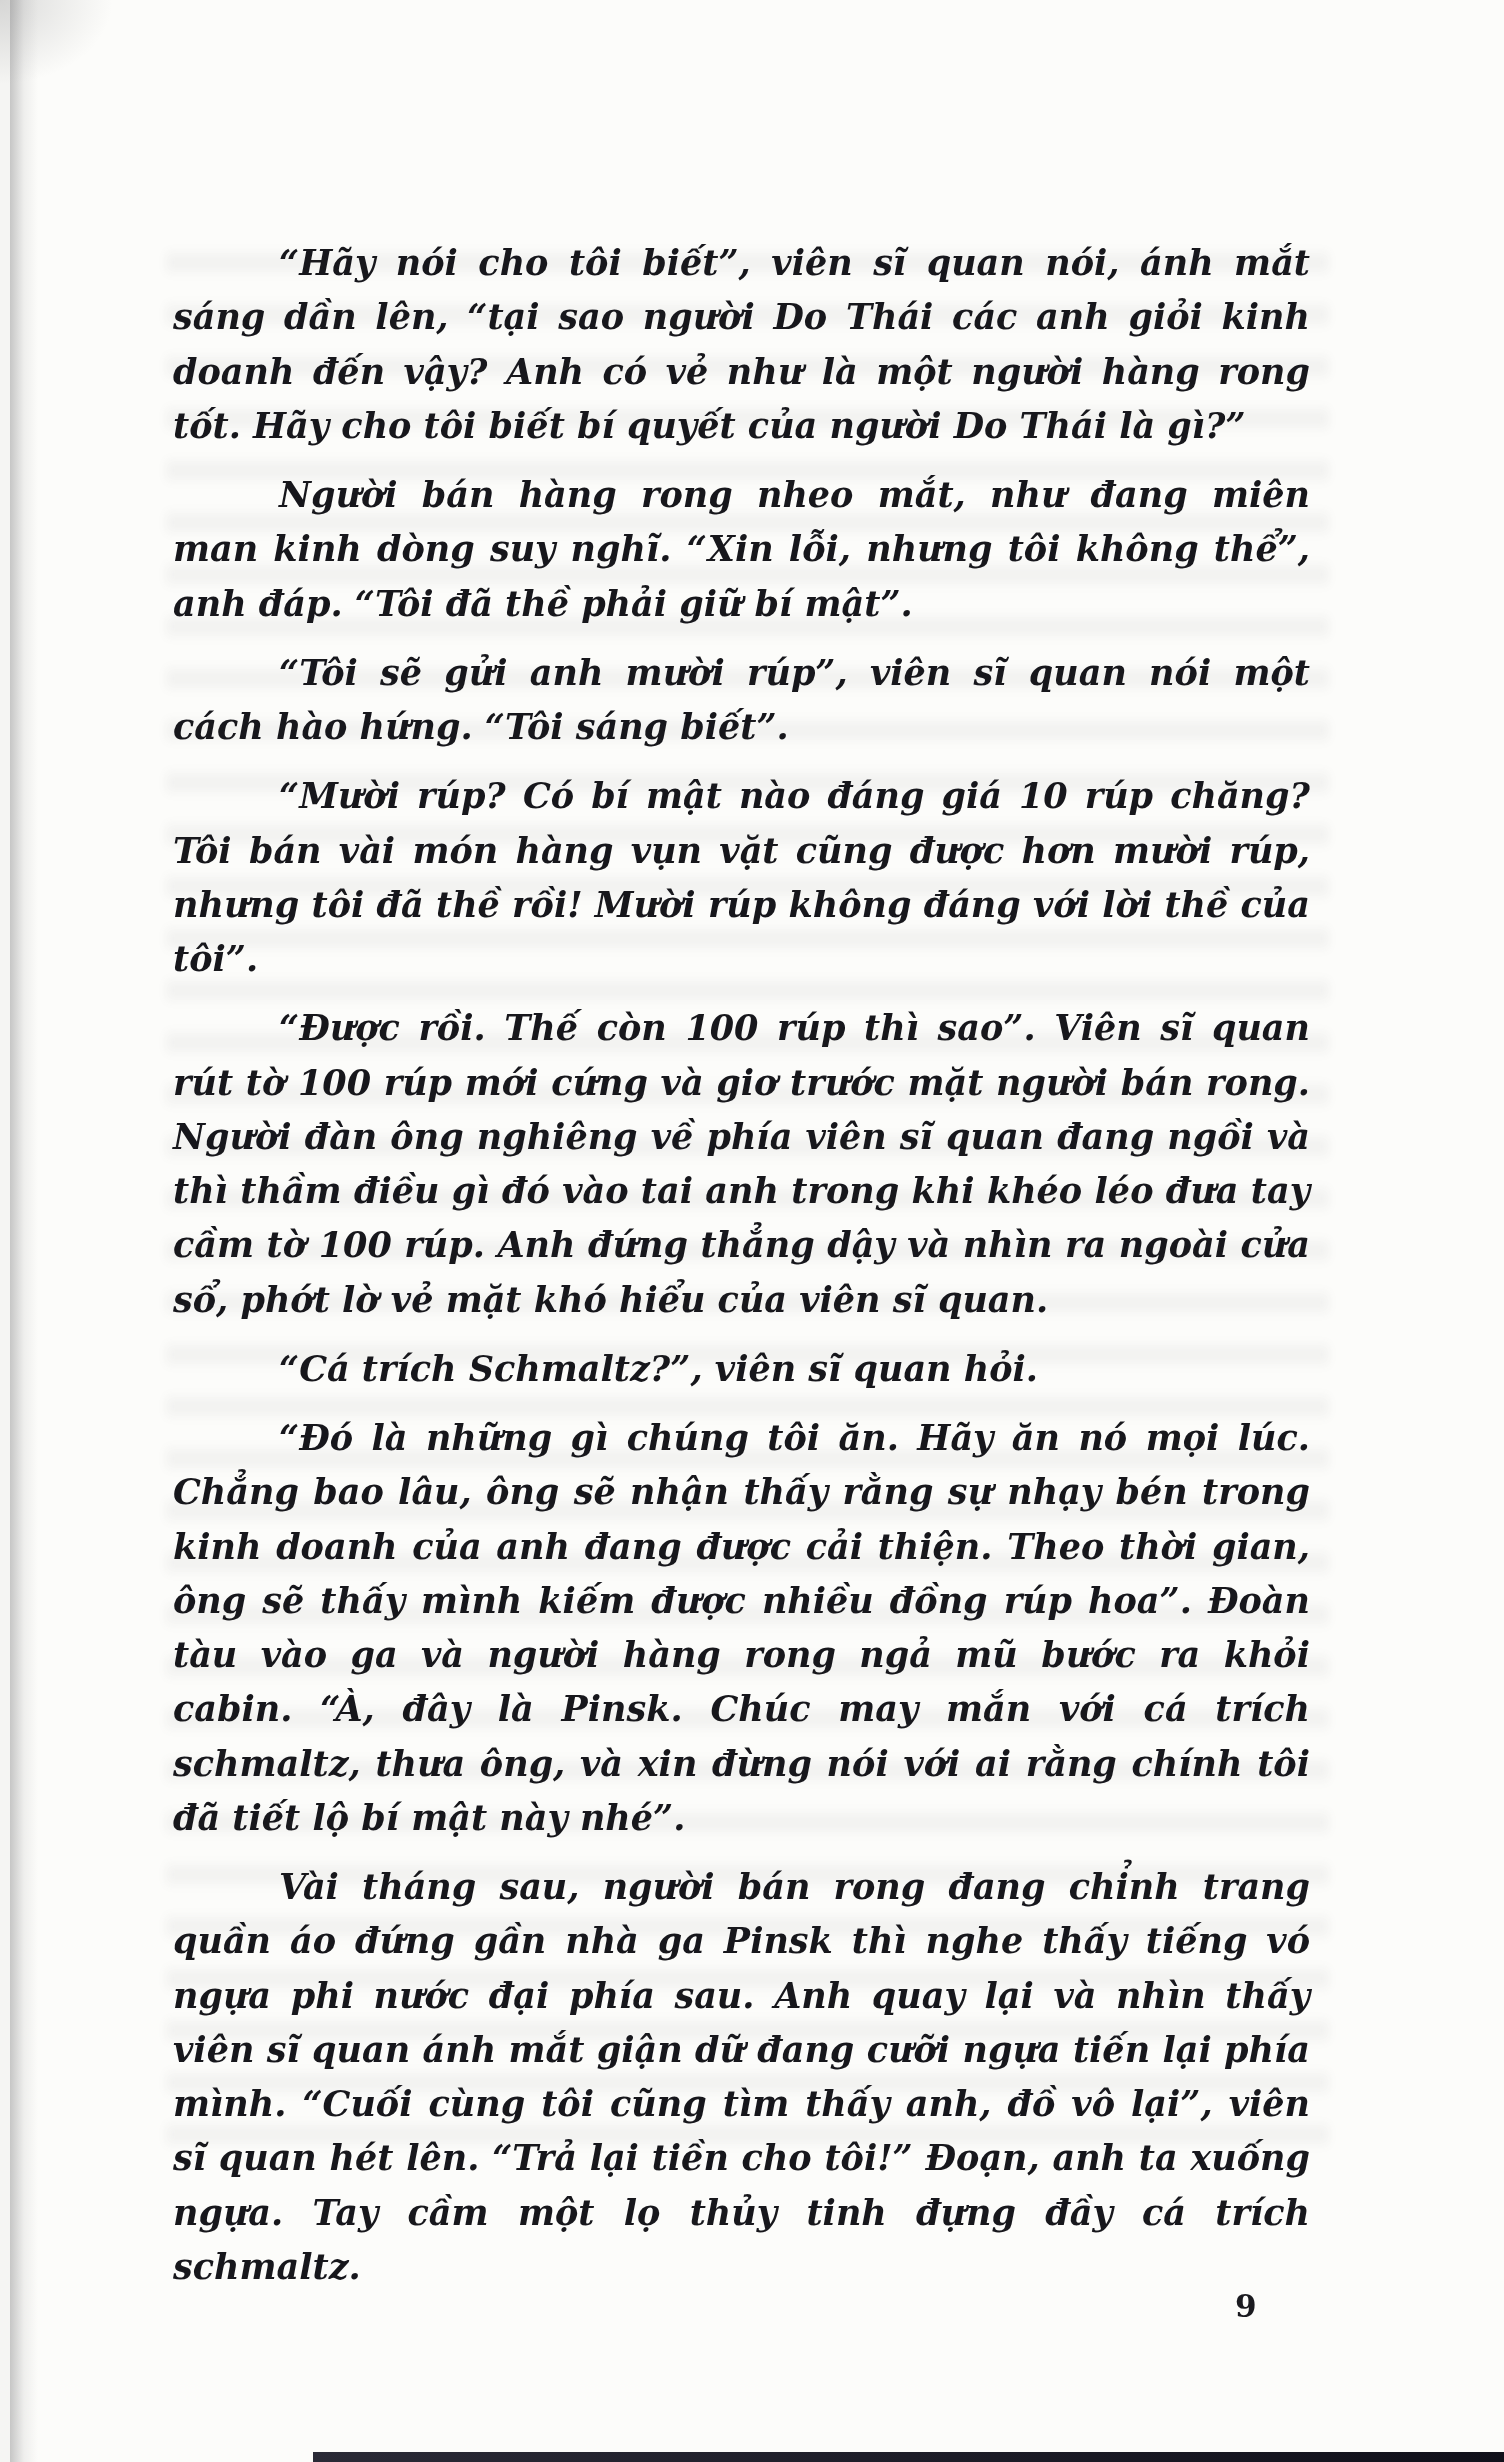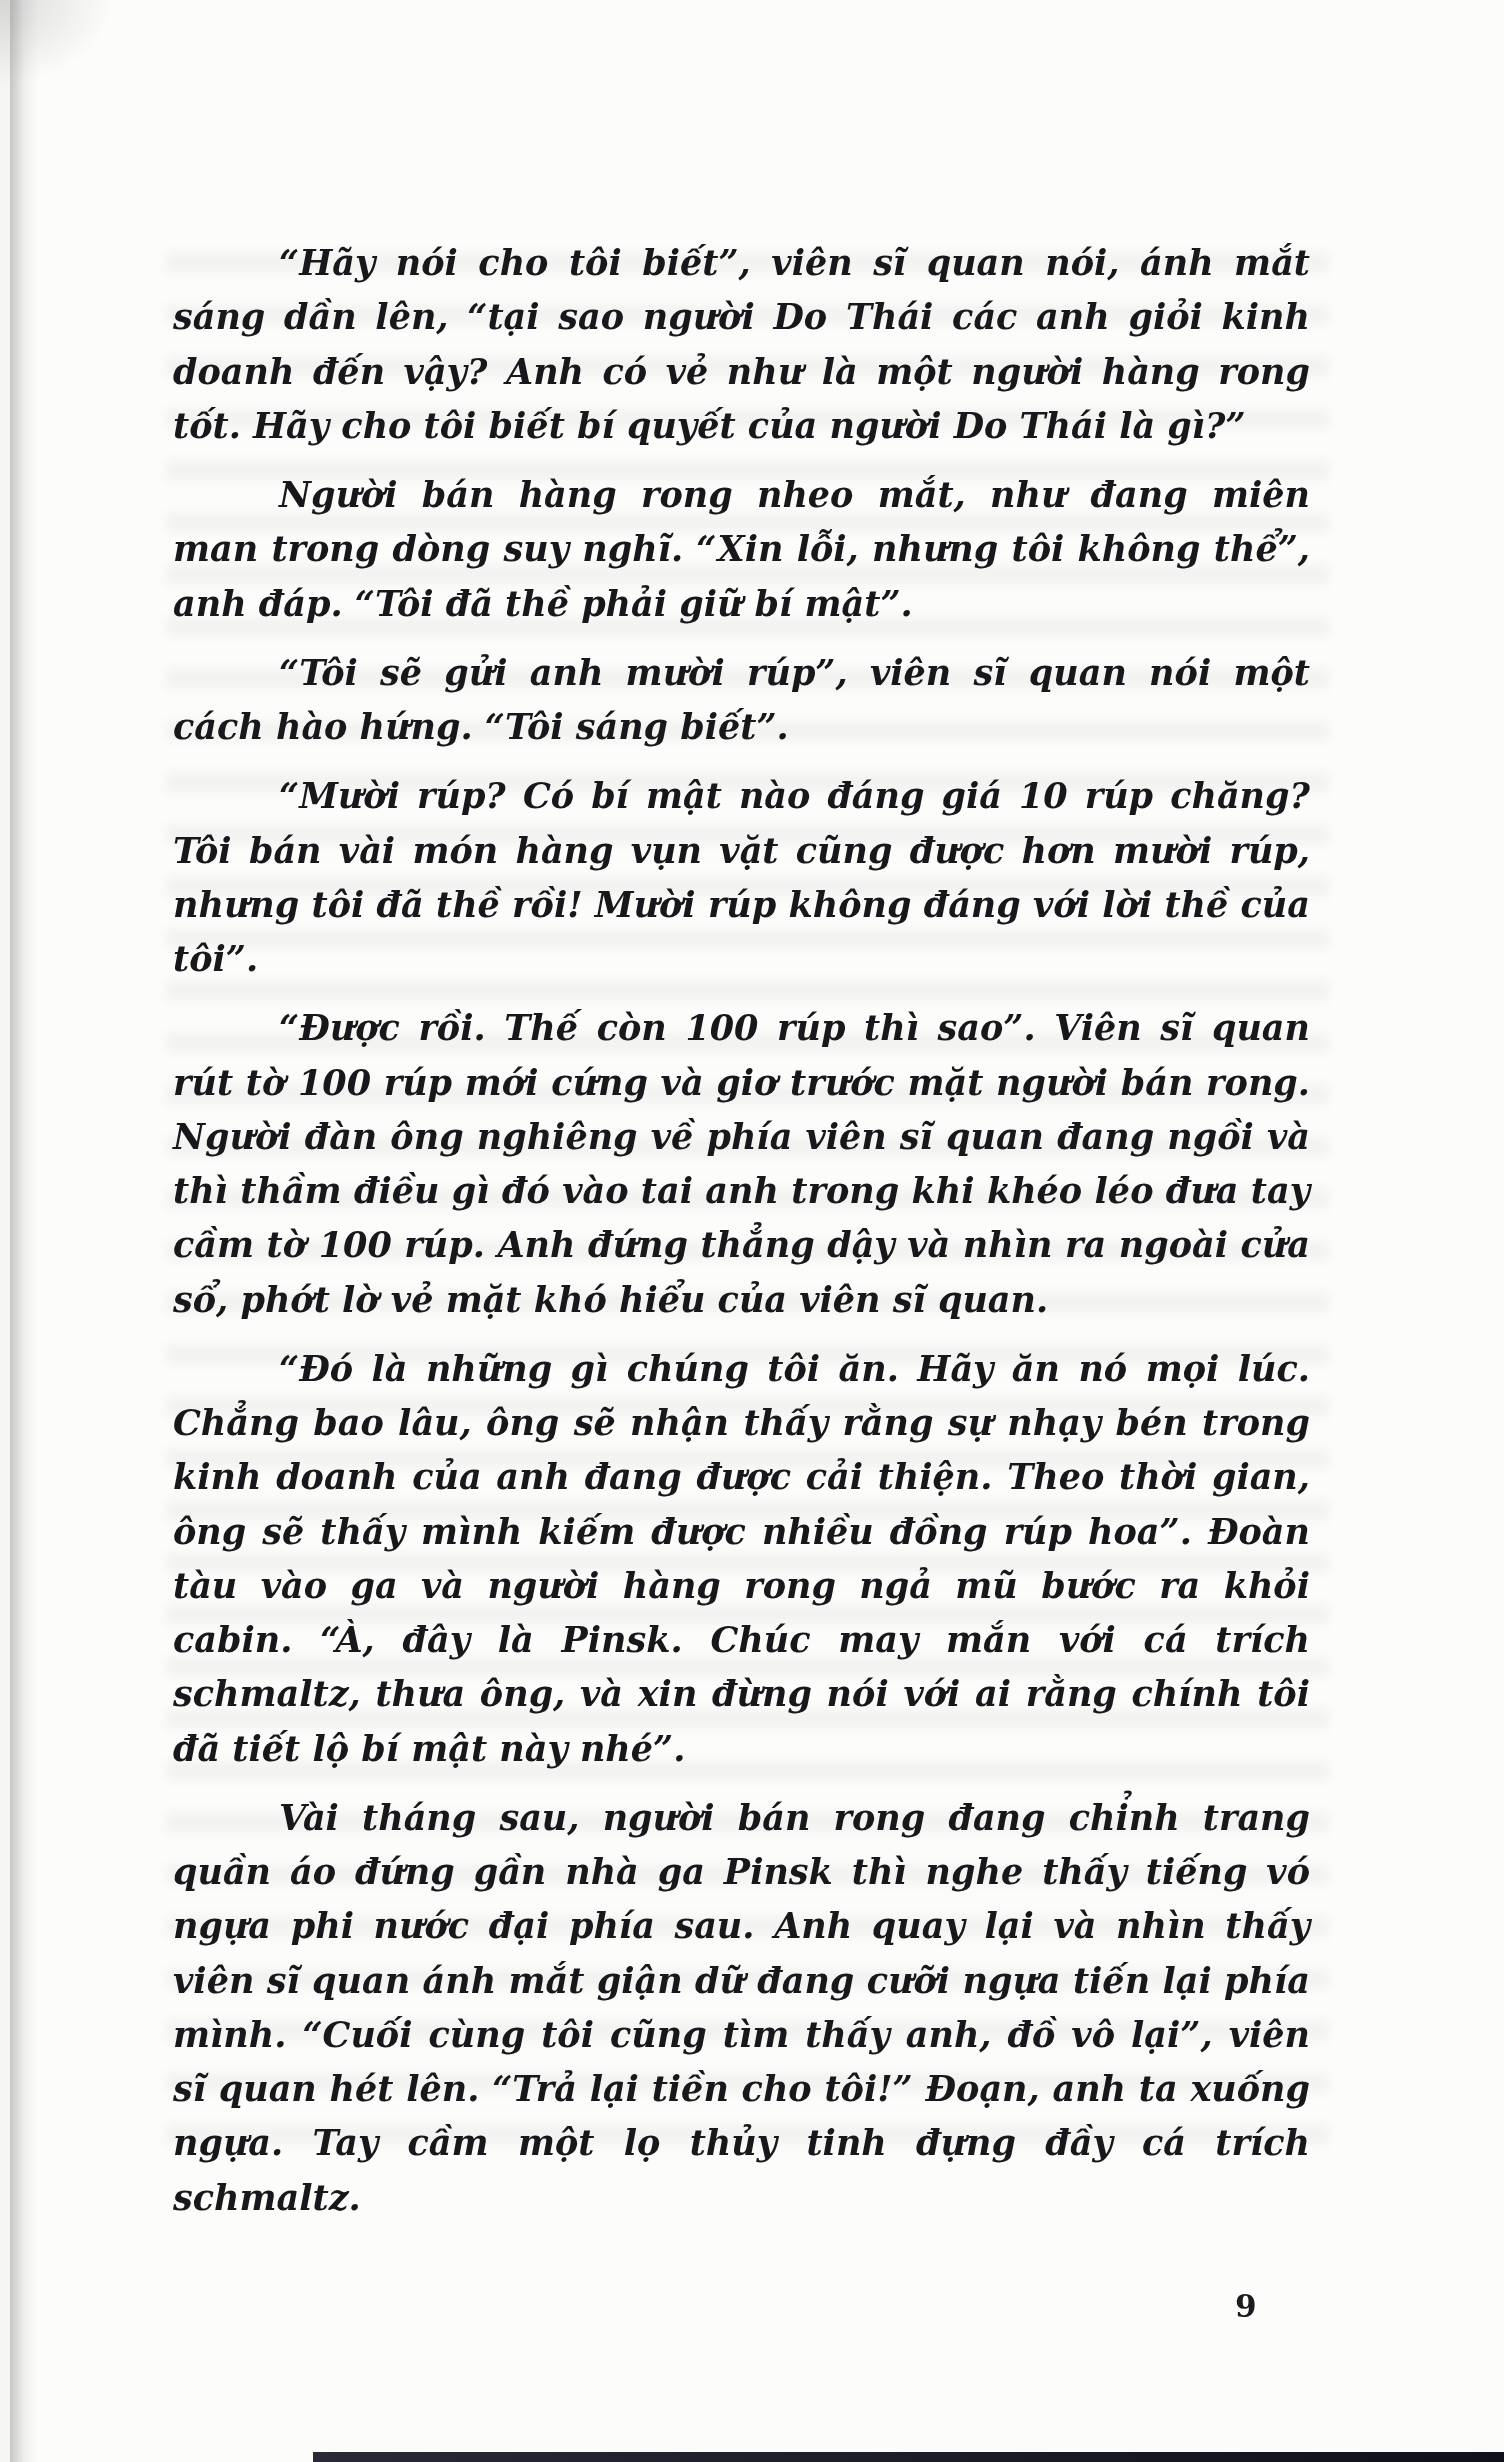--- a/index.html
+++ b/index.html
@@ -98,24 +98,25 @@
 <div class="page">
 
   <div class="spine-white"></div>
   <div class="spine-shadow"></div>
   <div class="corner-smudge"></div>
 
   <div class="bleedthrough"></div>
 
   <div class="text-column">
     <p class="para">“Hãy nói cho tôi biết”, viên sĩ quan nói, ánh mắt sáng dần lên, “tại sao người Do Thái các anh giỏi kinh doanh đến vậy? Anh có vẻ như là một người hàng rong tốt. Hãy cho tôi biết bí quyết của người Do Thái là gì?”</p>
-    <p class="para">Người bán hàng rong nheo mắt, như đang miên man trong dòng suy nghĩ. “Xin lỗi, nhưng tôi không thể”, anh đáp. “Tôi đã thề phải giữ bí mật”.</p>
+    <p class="para">Người bán hàng rong nheo mắt, như đang miên man kinh dòng suy nghĩ. “Xin lỗi, nhưng tôi không thể”, anh đáp. “Tôi đã thề phải giữ bí mật”.</p>
     <p class="para">“Tôi sẽ gửi anh mười rúp”, viên sĩ quan nói một cách hào hứng. “Tôi sáng biết”.</p>
     <p class="para">“Mười rúp? Có bí mật nào đáng giá 10 rúp chăng? Tôi bán vài món hàng vụn vặt cũng được hơn mười rúp, nhưng tôi đã thề rồi! Mười rúp không đáng với lời thề của tôi”.</p>
     <p class="para">“Được rồi. Thế còn 100 rúp thì sao”. Viên sĩ quan rút tờ 100 rúp mới cứng và giơ trước mặt người bán rong. Người đàn ông nghiêng về phía viên sĩ quan đang ngồi và thì thầm điều gì đó vào tai anh trong khi khéo léo đưa tay cầm tờ 100 rúp. Anh đứng thẳng dậy và nhìn ra ngoài cửa sổ, phớt lờ vẻ mặt khó hiểu của viên sĩ quan.</p>
+    <p class="para">“Cá trích Schmaltz?”, viên sĩ quan hỏi.</p>
     <p class="para">“Đó là những gì chúng tôi ăn. Hãy ăn nó mọi lúc. Chẳng bao lâu, ông sẽ nhận thấy rằng sự nhạy bén trong kinh doanh của anh đang được cải thiện. Theo thời gian, ông sẽ thấy mình kiếm được nhiều đồng rúp hoa”. Đoàn tàu vào ga và người hàng rong ngả mũ bước ra khỏi cabin. “À, đây là Pinsk. Chúc may mắn với cá trích schmaltz, thưa ông, và xin đừng nói với ai rằng chính tôi đã tiết lộ bí mật này nhé”.</p>
     <p class="para">Vài tháng sau, người bán rong đang chỉnh trang quần áo đứng gần nhà ga Pinsk thì nghe thấy tiếng vó ngựa phi nước đại phía sau. Anh quay lại và nhìn thấy viên sĩ quan ánh mắt giận dữ đang cưỡi ngựa tiến lại phía mình. “Cuối cùng tôi cũng tìm thấy anh, đồ vô lại”, viên sĩ quan hét lên. “Trả lại tiền cho tôi!” Đoạn, anh ta xuống ngựa. Tay cầm một lọ thủy tinh đựng đầy cá trích schmaltz.</p>
   </div>
 
   <div class="page-number">9</div>
 
   <div class="scan-edge-bottom"></div>
 
 </div>
 

